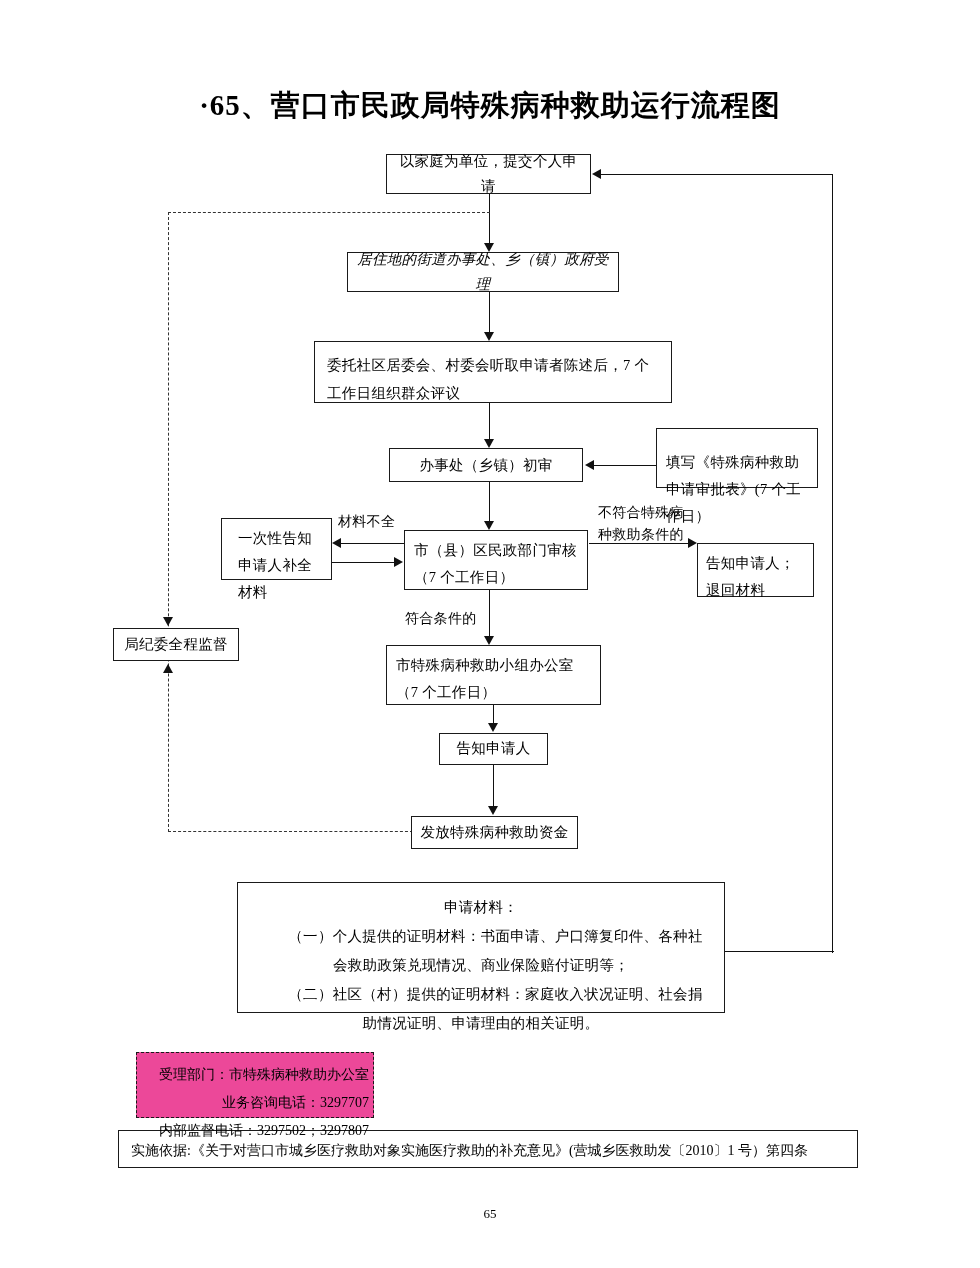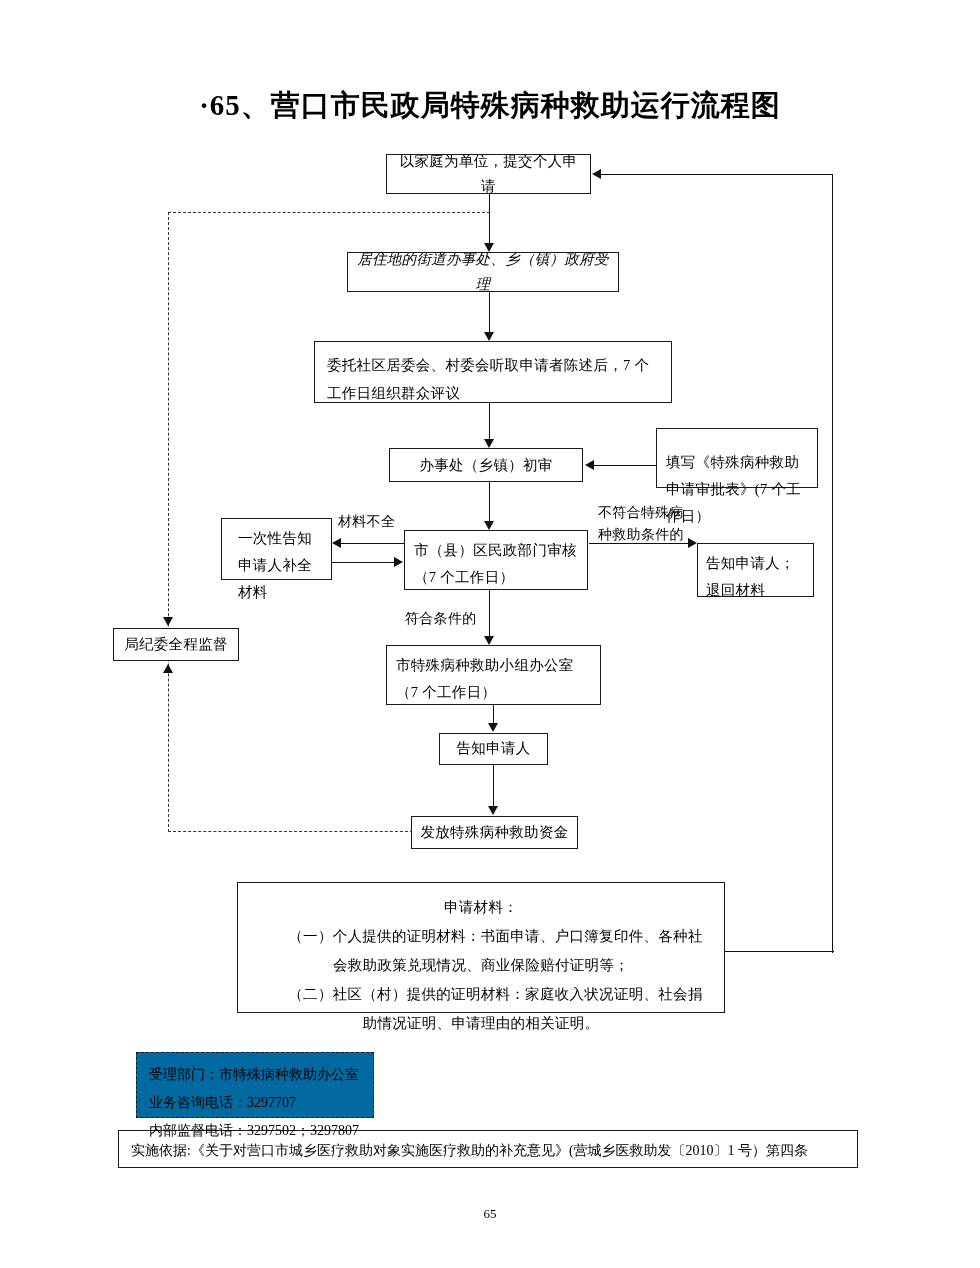--- a/index.html
+++ b/index.html
@@ -49,25 +49,26 @@
     line-height:1.95;
     padding:9px 12px;
     font-size:14.5px;
   }
 
   
   .dashedbox{
     position:absolute;
     box-sizing:border-box;
     border:1.4px dashed #1a1a1a;
-    background:#0369a1;
-    padding:8px 12px;
+    background:#ec4899;
+    padding:8px 4px;
     font-size:14px;
     line-height:2.0;
     z-index:3;
+    text-align:right;
   }
 
   
   .vline{
     position:absolute;
     width:0;
     border-left:1.6px solid #111;
     z-index:1;
   }
   .hline{

